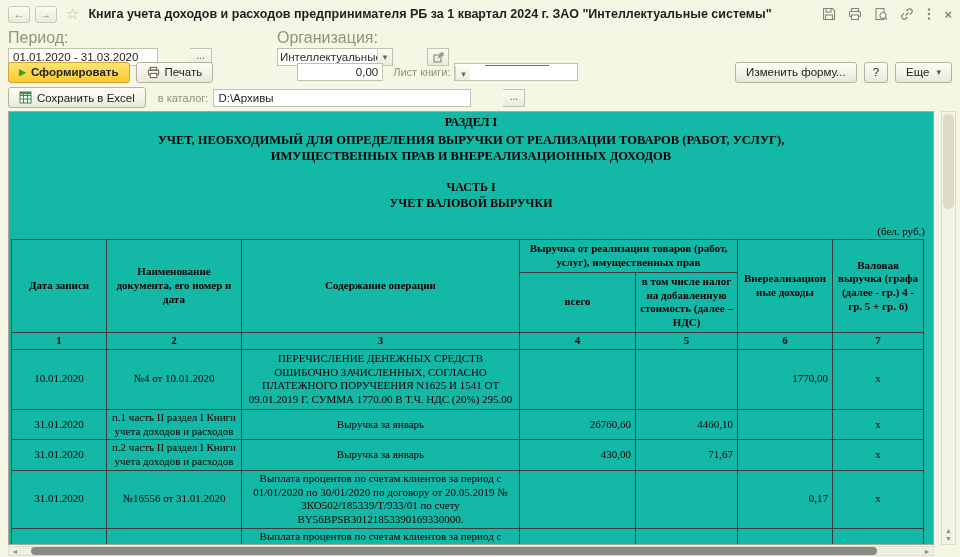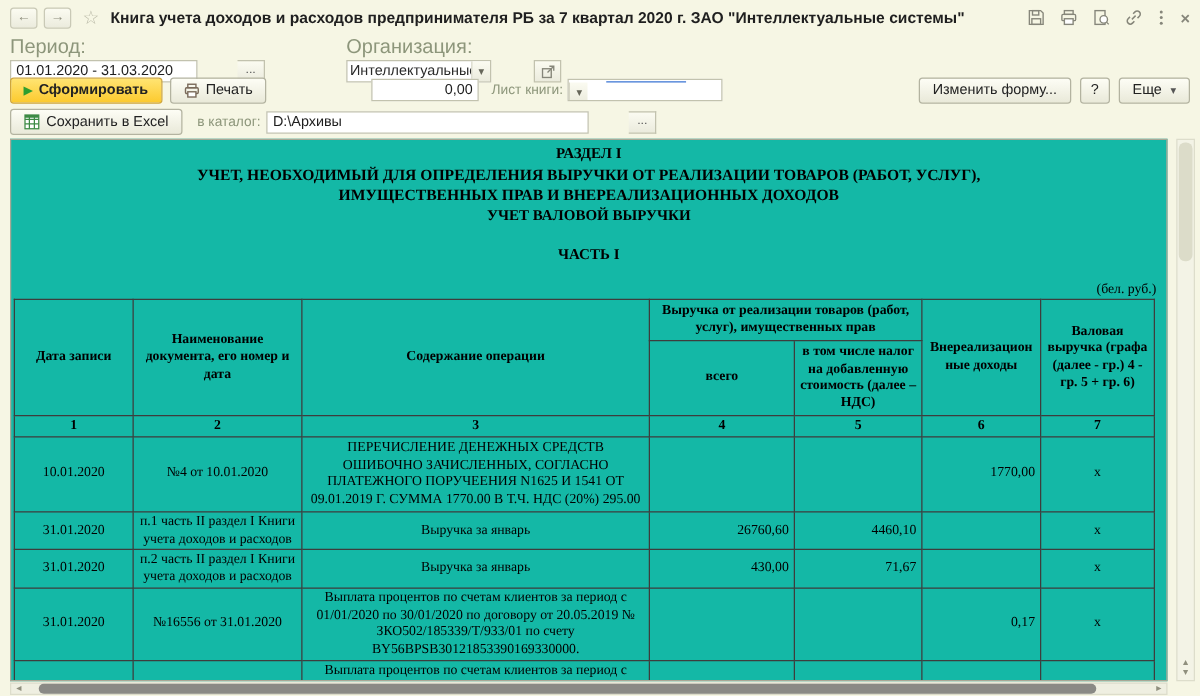--- a/index.html
+++ b/index.html
@@ -90,21 +90,21 @@
 </style>
 </head>
 <body>
 
 <div class="app">
 
   <div class="titlebar">
     <div class="navbtn">←</div>
     <div class="navbtn">→</div>
     <span class="star">☆</span>
-    <div class="wtitle">Книга учета доходов и расходов предпринимателя РБ за 7 квартал 2020 г. ЗАО "Интеллектуальные системы"</div>
+    <div class="wtitle">Книга учета доходов и расходов предпринимателя РБ за 1 квартал 2024 г. ЗАО "Интеллектуальные системы"</div>
     <div class="tb-icons">
       <span>
         <svg width="14" height="14" viewBox="0 0 14 14">
             <g fill="none" stroke="#86867a" stroke-width="1.1">
           <path d="M1.5 1.5 h9 l2 2 v9 h-11 z"></path>
               <rect x="4" y="1.5" width="5" height="3.5"></rect>
               <rect x="3.5" y="8" width="7" height="4.5"></rect>
             </g>
           </svg>
       </span>
@@ -225,22 +225,22 @@
     <div class="inrow">
       <input class="txt dir-input" value="D:\Архивы" style="">
       <div class="dots-btn">...</div>
     </div>
   </div>
 
   <div class="doc">
     <div class="d-head d-section">РАЗДЕЛ I</div>
     <div class="d-head d-line d-line1">УЧЕТ, НЕОБХОДИМЫЙ ДЛЯ ОПРЕДЕЛЕНИЯ ВЫРУЧКИ ОТ РЕАЛИЗАЦИИ ТОВАРОВ (РАБОТ, УСЛУГ),</div>
     <div class="d-head d-line">ИМУЩЕСТВЕННЫХ ПРАВ И ВНЕРЕАЛИЗАЦИОННЫХ ДОХОДОВ</div>
+    <div class="d-head d-part">ЧАСТЬ I</div>
     <div class="d-head d-partname">УЧЕТ ВАЛОВОЙ ВЫРУЧКИ</div>
-    <div class="d-head d-part">ЧАСТЬ I</div>
     <div class="d-currency">(бел. руб.)</div>
 
     <table class="rep">
       <colgroup>
         <col style="width:95px">
           <col style="width:135px">
           <col style="width:278px">
         <col style="width:116px">
           <col style="width:102px">
           <col style="width:95px">

